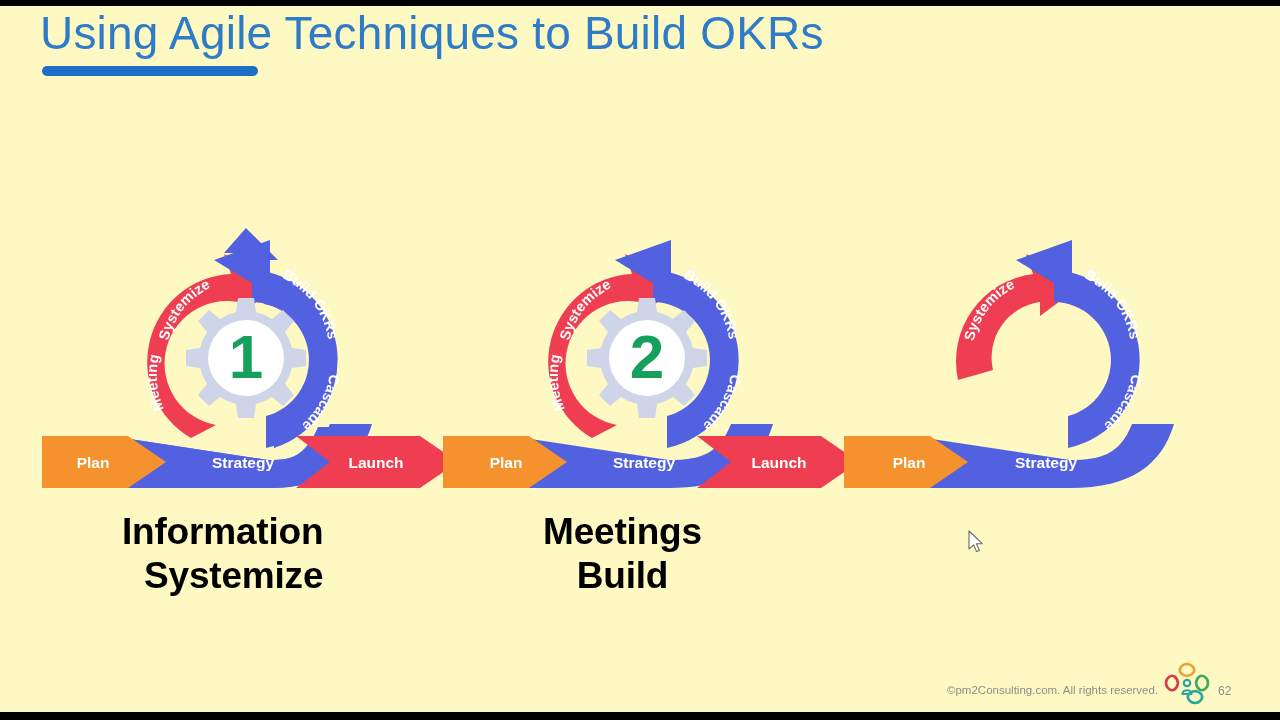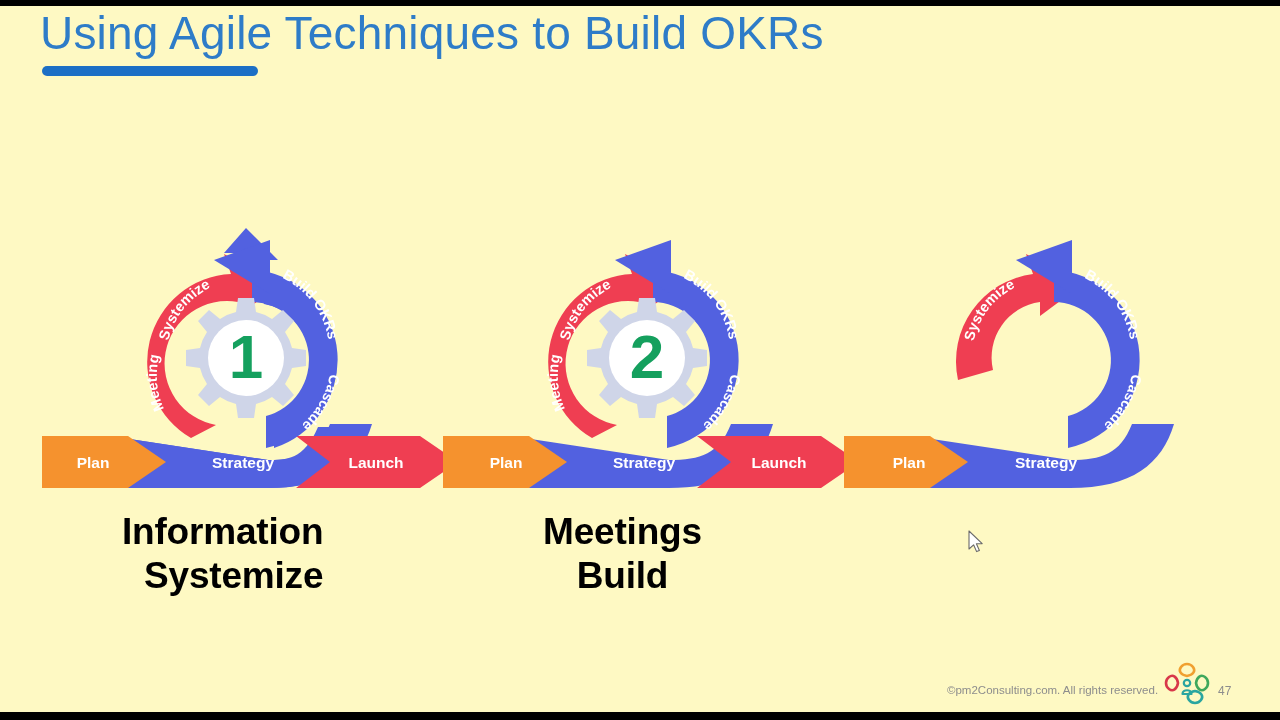--- a/index.html
+++ b/index.html
@@ -318,21 +318,21 @@
 
       <path d="M 37 38 C 34 42 28 42 25 38 C 22 34 25 30 31 29 C 37 30 40 34 37 38 Z" fill="none" stroke="#2AA5A0" stroke-width="2.6" stroke-linejoin="round"></path>
 
       <path d="M 5 27 C 1 24 1 18 5 15 C 9 12 13 15 14 21 C 13 27 9 30 5 27 Z" fill="none" stroke="#D8384A" stroke-width="2.6" stroke-linejoin="round"></path>
 
       <circle cx="23" cy="21" r="3.2" fill="none" stroke="#2AA5A0" stroke-width="2.2"></circle>
       <path d="M 18.5 32 C 18.5 27 27.5 27 27.5 32 Z" fill="none" stroke="#2AA5A0" stroke-width="2.2" stroke-linejoin="round"></path>
     </svg>
   </div>
 
-  <div id="page-number">47</div>
+  <div id="page-number">62</div>
 
   <div id="cursor">
     <svg width="18" height="26" viewBox="0 0 18 26">
       <path d="M 1 1 L 1 19 L 5.6 14.8 L 8.6 21.6 L 11.4 20.4 L 8.4 13.8 L 14.2 13.6 Z" fill="#ffffff" stroke="#6b6b6b" stroke-width="1.1" stroke-linejoin="round"></path>
     </svg>
   </div>
 
   <div class="letterbox bottom"></div>
 
 </div>

